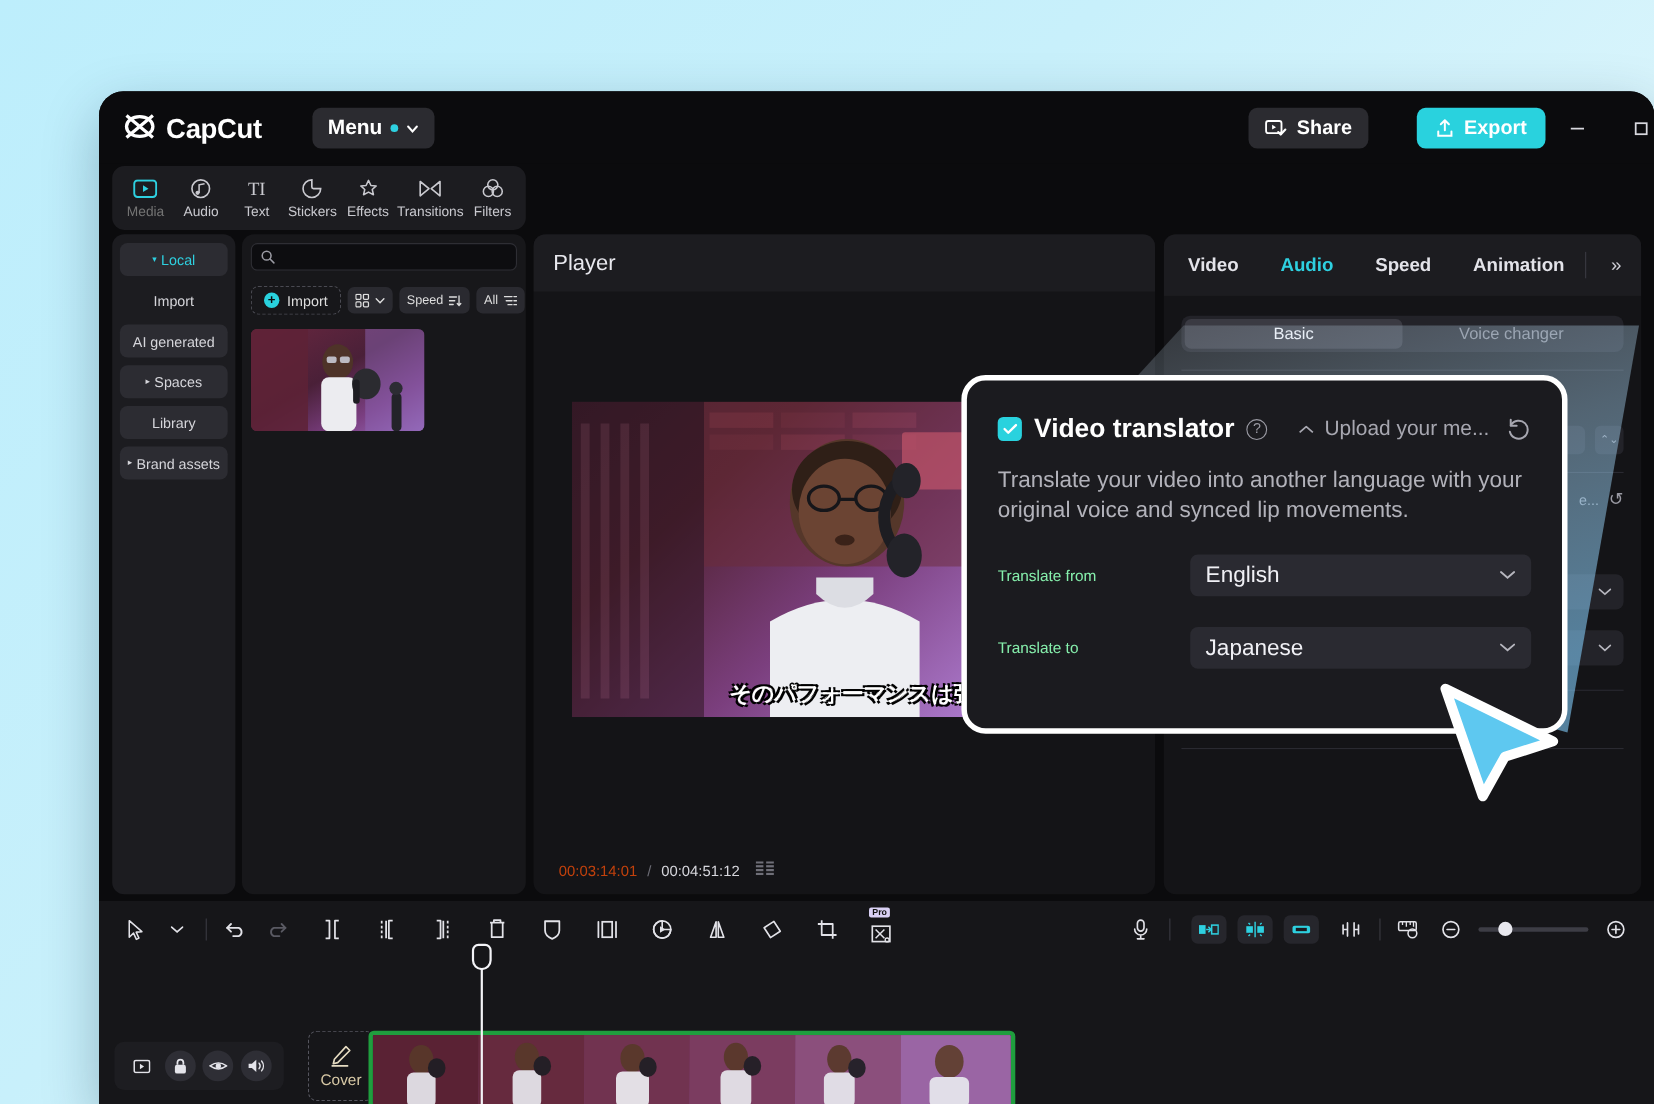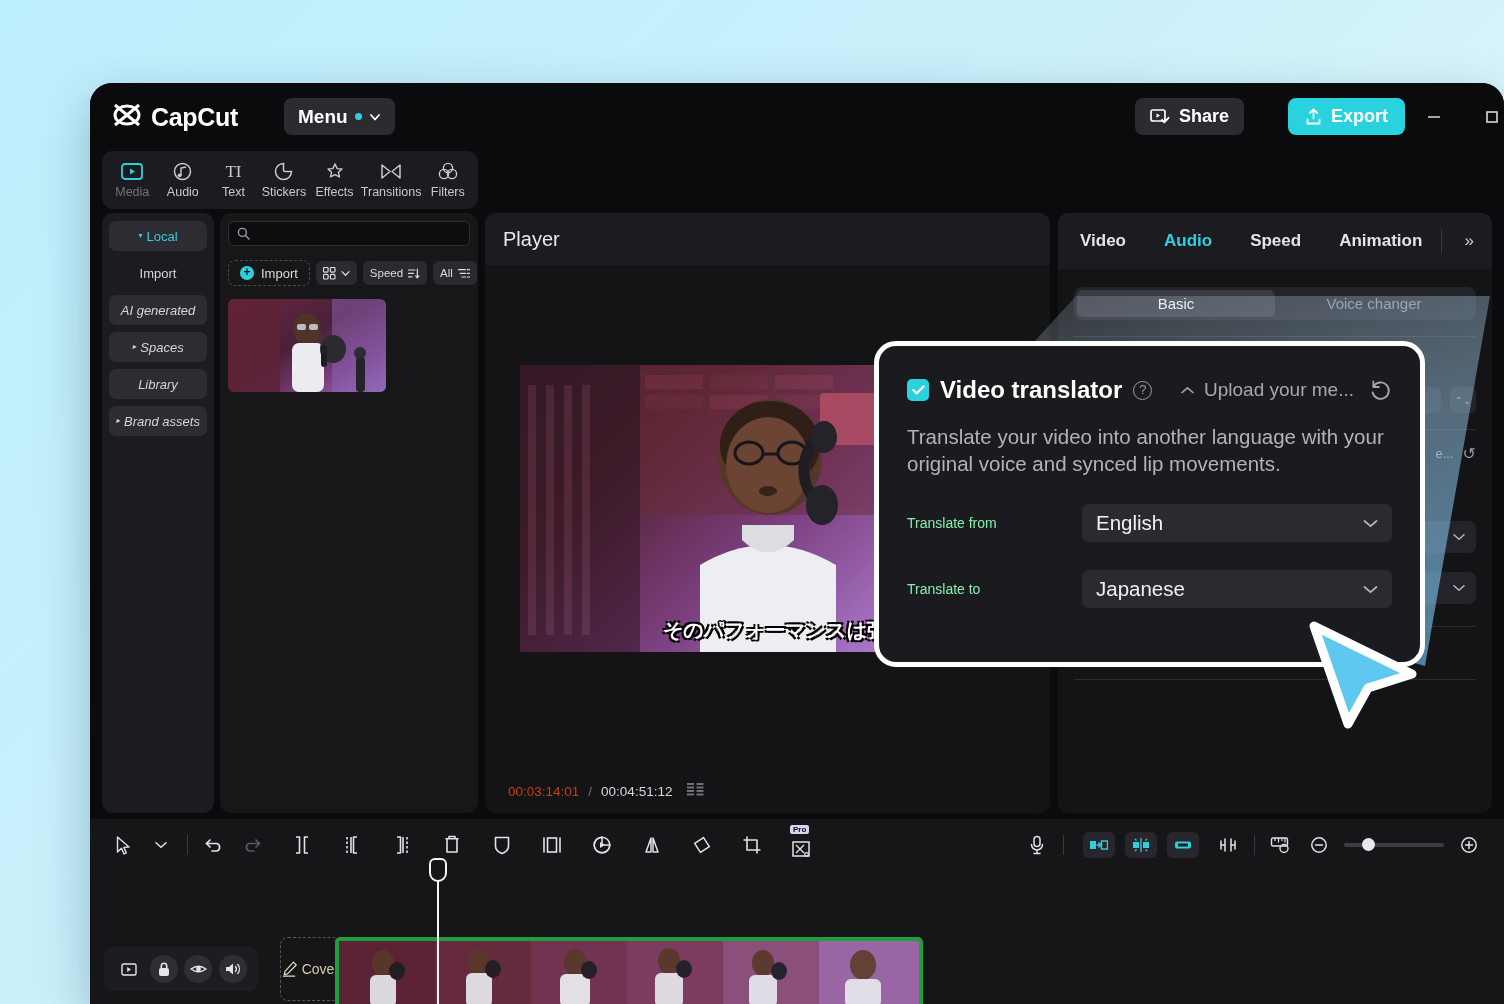--- a/index.html
+++ b/index.html
@@ -56,21 +56,21 @@
   .ttab .tlabel { font-size:12.5px; }
   .ttab .ticon { height:20px; display:flex; align-items:center; justify-content:center; }
 
   
   .libpanel { position:absolute; left:12px; top:130px; width:112px; height:600px;
               background:#1c1c20; border-radius:11px; padding:8px 7px; }
   .libitem { height:30px; border-radius:7px; display:flex; align-items:center;
              justify-content:center; gap:4px; font-size:13px; color:#d5d5da;
              margin-bottom:7px; cursor:pointer; }
   .libitem.sel { background:#2c2c32; color:#2ed0e0; }
-  .libitem.box { background:#2c2c32;font-style:italic; }
+  .libitem.box { background:#2c2c32; }
   .caret { font-size:8px; line-height:1; }
 
   
   .mediapanel { position:absolute; left:130px; top:130px; width:258px; height:600px;
                 background:#17171a; border-radius:11px; padding:8px; }
   .searchbar { height:25px; background:#0d0d10; border:1px solid #2e2e34;
                border-radius:6px; display:flex; align-items:center; padding:0 8px; }
   .mediatools { display:flex; align-items:center; margin-top:14px; gap:6px; }
   .import-btn { height:26px; padding:0 11px; border:1px dashed #4a4a52; border-radius:7px;
                 display:flex; align-items:center; gap:7px; color:#ddd; font-size:13px; cursor:pointer; }
@@ -138,21 +138,21 @@
   .zoom-knob { position:absolute; left:18px; top:-5px; width:13px; height:13px;
                border-radius:50%; background:#e8e8ee; }
   .track-ctl { position:absolute; left:14px; top:128px; width:154px; height:44px;
                background:#1d1d21; border-radius:9px; display:flex; align-items:center;
                justify-content:space-around; padding:0 8px; }
   .tc-ic { width:28px; height:28px; border-radius:50%; background:#2e2e35;
            display:flex; align-items:center; justify-content:center; cursor:pointer; color:#e4e4ea; }
   .tc-ic.plain { background:transparent; }
   .cover-btn { position:absolute; left:190px; top:118px; width:60px; height:64px;
                border:1px dashed #55555e; border-radius:8px; display:flex;
-               flex-direction:row; align-items:center; justify-content:center;
+               flex-direction:column; align-items:center; justify-content:center;
                gap:3px; cursor:pointer; }
   .cover-lab { color:#d8c9a6; font-size:14px; }
   .clip { position:absolute; left:245px; top:118px; width:588px; height:74px;
           border:4px solid #1f9e3e; border-radius:5px; overflow:hidden; display:flex; }
   .playhead { position:absolute; left:347px; top:57px; bottom:0; width:2px; background:#f3f3f7; }
   .ph-head { position:absolute; left:-8px; top:-18px; width:18px; height:24px;
              border:2px solid #f3f3f7; border-radius:6px 6px 9px 9px; background:#161619; }
 
   
   .frustum { position:absolute; left:0; top:0; width:1504px; height:1004px;

